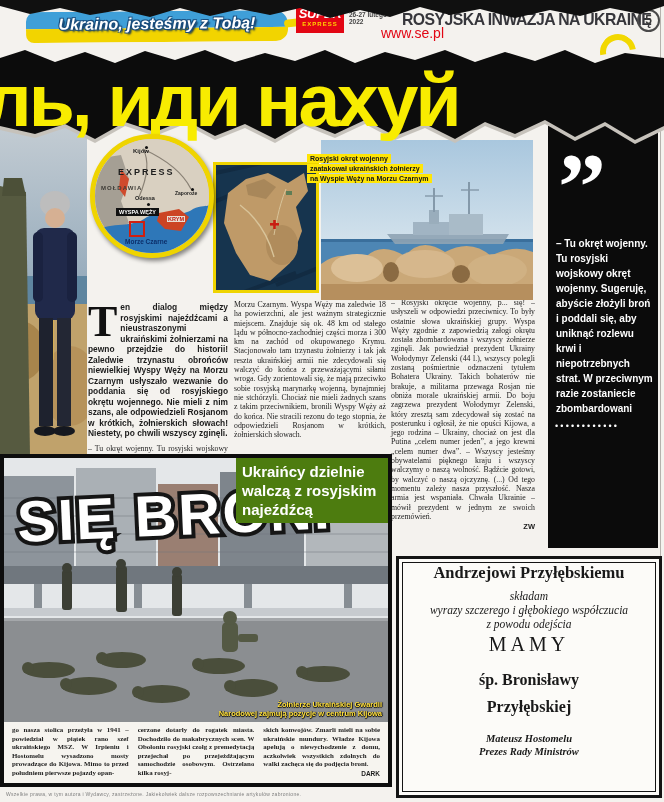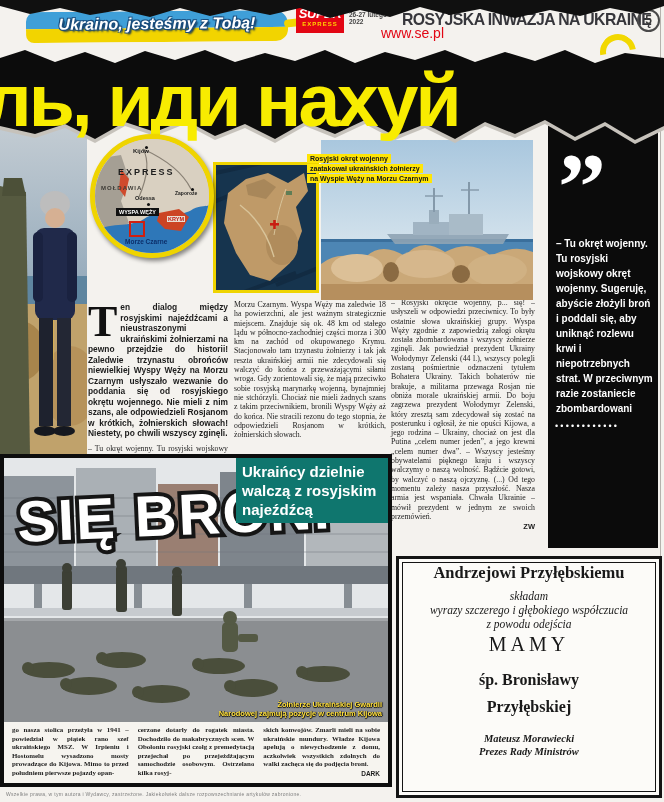--- a/index.html
+++ b/index.html
@@ -54,21 +54,21 @@
   .col{position:absolute;text-align:justify;font-family:"Liberation Serif",serif;color:#1b1b1b;z-index:1;}
   .lead{font-family:"Liberation Sans",sans-serif;font-weight:700;font-size:8.4px;line-height:10.5px;margin:0;}
   .dropcap{float:left;font-family:"Liberation Serif",serif;font-weight:700;font-size:44px;line-height:36px;
      padding:2px 3px 0 0;color:#111;}
   .body-text{font-size:7.8px;line-height:9.3px;margin:5px 0 0;}
   .byline{text-align:right;font-family:"Liberation Sans",sans-serif;font-weight:700;font-size:7.5px;margin-top:1px;}
   
   .kyiv{left:0;top:454px;width:392px;height:333px;box-sizing:border-box;border:4px solid #0d0d0d;
      background:#f6f4ef;z-index:6;}
   .kyiv-photo{position:absolute;left:0;top:0;width:384px;height:264px;overflow:hidden;background:#cfd3d6;}
-  .badge{position:absolute;right:0;top:0;width:140px;background:#0f766e;color:#fff;font-weight:700;
+  .badge{position:absolute;right:0;top:0;width:140px;background:#4d7c0f;color:#fff;font-weight:700;
      font-size:15px;line-height:19px;padding:4px 6px;z-index:3;}
   .kyiv-cap{position:absolute;right:6px;bottom:40px;text-align:right;color:#ffdf3a;font-size:7.5px;font-weight:700;
      line-height:9px;text-shadow:0 1px 1px #000,1px 0 1px #000;z-index:3;width:200px;}
   .kyiv-text{position:absolute;left:0;bottom:0;width:384px;height:61px;background:#f6f4ef;display:flex;
      gap:9px;padding:4px 8px 0;box-sizing:border-box;}
   .kcol{flex:1;text-align:justify;font-family:"Liberation Serif",serif;font-weight:700;
      font-size:6.9px;line-height:8.6px;color:#1c1c1c;overflow:hidden;}
   .kcol .byline{font-size:6.5px;}
   
   .obit{left:396px;top:556px;width:266px;height:242px;box-sizing:border-box;border:3px solid #141414;background:#fcfbf8;z-index:6;}
@@ -307,19 +307,19 @@
 
   <div class="abs obit">
     <div class="obit-inner">
       <div class="ob-name">Andrzejowi Przyłębskiemu</div>
       <div class="ob-it mt6">składam</div>
       <div class="ob-it">wyrazy szczerego i głębokiego współczucia</div>
       <div class="ob-it">z powodu odejścia</div>
       <div class="ob-mamy">MAMY</div>
       <div class="ob-big mt10">śp. Bronisławy</div>
       <div class="ob-big">Przyłębskiej</div>
-      <div class="ob-sig mt12">Mateusz Morawiecki</div>
+      <div class="ob-sig mt12">Mateusz Hostomelu</div>
       <div class="ob-sig">Prezes Rady Ministrów</div>
     </div>
   </div>
 
   <div class="abs fineprint">Wszelkie prawa, w tym autora i Wydawcy, zastrzeżone. Jakiekolwiek dalsze rozpowszechnianie artykułów zabronione.</div>
 </div>
 
 </body></html>

